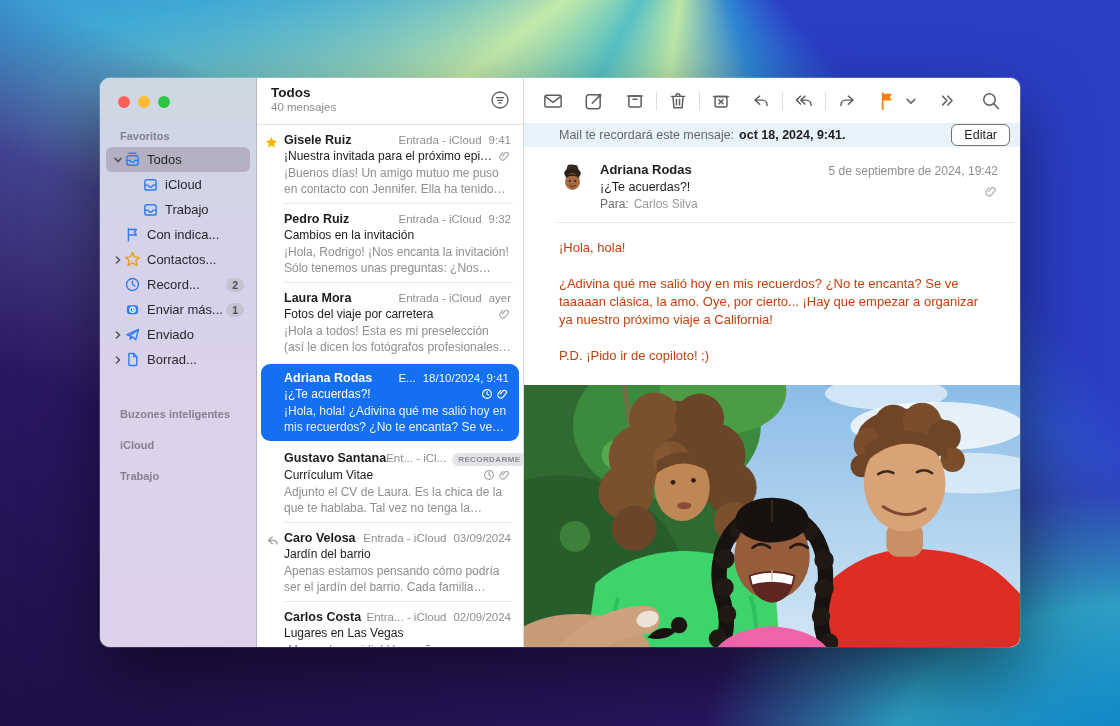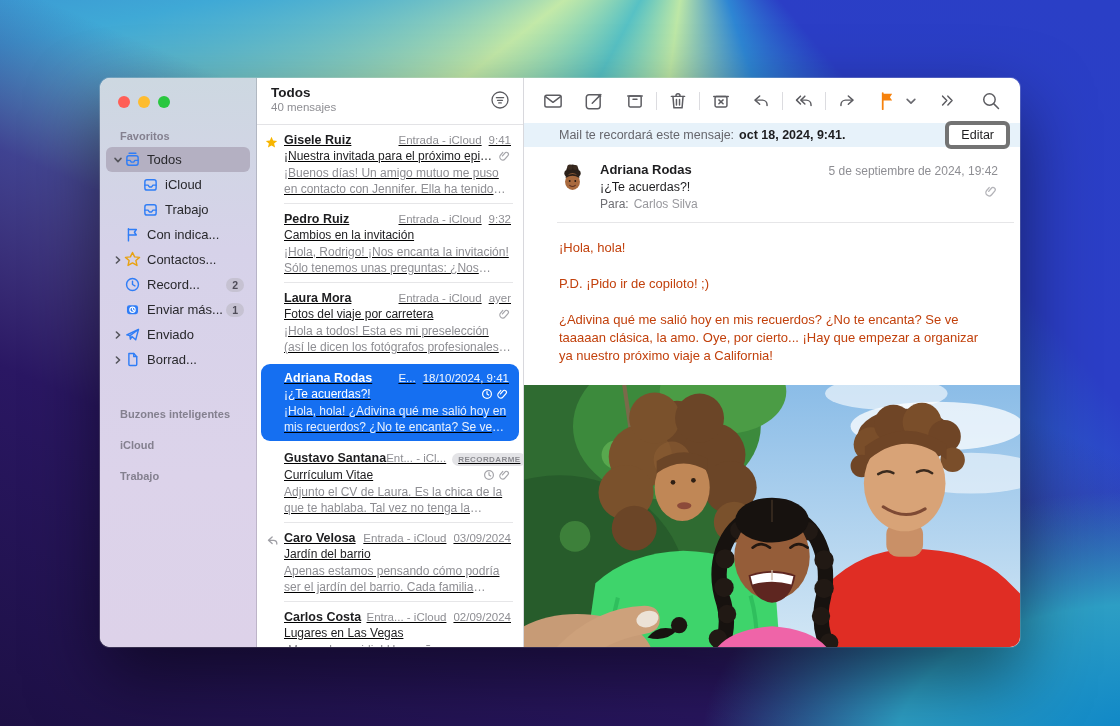--- a/index.html
+++ b/index.html
@@ -49,21 +49,21 @@
   
   .lst{width:267px;flex:0 0 auto;background:#fff;border-right:1px solid #d8d8dd;
     display:flex;flex-direction:column;box-sizing:border-box;}
   .lst-head{height:47px;flex:0 0 auto;position:relative;border-bottom:1px solid #e3e3e6;
     padding:7px 0 0 14px;box-sizing:border-box;}
   .lst-title{font-size:13.5px;font-weight:bold;color:#1d1d1f;}
   .lst-count{font-size:11.5px;color:#8e8e93;margin-top:1px;}
   .lst-filter{position:absolute;right:12px;top:11px;width:22px;height:22px;border:none;background:none;padding:0;cursor:pointer;}
   .lst-filter svg{display:block;stroke:#5c5c61;fill:none;stroke-width:1.3;stroke-linecap:round;}
   .rows{flex:1;overflow:hidden;}
-  .row{position:relative;padding:8px 12px 7px 27px;box-sizing:border-box;text-decoration:underline;}
+  .row{position:relative;padding:8px 12px 7px 27px;box-sizing:border-box;}
   .row::after{content:"";position:absolute;left:27px;right:10px;bottom:0;height:1px;background:#e6e6e8;}
   .row.nobd::after{display:none;}
   .row.sel{background:#156ff1;border-radius:9px;margin:2px 4px;padding:7px 10px 6px 23px;}
   .row.sel::after{display:none;}
   .gut{position:absolute;left:8px;top:11px;width:13px;height:13px;}
   .gut svg{display:block;}
   .l1{display:flex;align-items:baseline;}
   .sender{font-size:12.5px;font-weight:bold;color:#1d1d1f;white-space:nowrap;}
   .l1 .sp{flex:1;}
   .mbx{font-size:11.5px;color:#8e8e93;white-space:nowrap;}
@@ -90,21 +90,21 @@
   .sep{width:1px;height:18px;background:#dcdce0;margin:0 10px;}
   .tsp{flex:1;}
   .tsp2{width:22px;}
   .flagwrap{display:flex;align-items:center;gap:6px;}
   .flagwrap .chev svg{stroke:#6a6a70;}
   .banner{height:24px;flex:0 0 auto;background:#e7f2fa;display:flex;align-items:center;
     padding:0 10px 0 35px;box-sizing:border-box;font-size:12.5px;}
   .b-t{color:#66666c;}
   .b-d{color:#1d1d1f;font-weight:bold;margin-left:5px;}
   .b-sp{flex:1;}
-  .b-btn{background:#fff;border:4px solid #737373;border-radius:6px;font-size:12.5px;color:#1d1d1f;
+  .b-btn{background:#fff;border:1px solid #737373;border-radius:6px;font-size:12.5px;color:#1d1d1f;
     padding:3px 12px;cursor:pointer;font-family:inherit;}
   .mh{display:flex;padding:15px 22px 11px 33px;}
   .avatar{width:31px;height:31px;flex:0 0 auto;margin-right:12px;}
   .mh-c{flex:1;min-width:0;}
   .mh-from{font-size:13px;font-weight:bold;color:#1d1d1f;}
   .mh-sub{font-size:12.5px;color:#1d1d1f;margin-top:3px;}
   .mh-to{font-size:12px;margin-top:3px;}
   .to-l{color:#6e6e73;}
   .to-v{color:#98989d;margin-left:5px;}
   .mh-r{flex:0 0 auto;text-align:right;}
@@ -517,22 +517,22 @@
                 <g transform="rotate(40 6 6)">
                   <path d="M4 7.6 V3.8 a2 2 0 0 1 4 0 v4.4 a3 3 0 0 1 -6 0 V4.6"></path>
                 </g>
               </svg></span>
         </div>
       </div>
       <div class="mh-div"></div>
 
       <div class="mbody">
         <p>¡Hola, hola!</p>
+        <p>¿Adivina qué me salió hoy en mis recuerdos? ¿No te encanta? Se ve taaaaan clásica, la amo. Oye, por cierto... ¡Hay que empezar a organizar ya nuestro próximo viaje a California!</p>
         <p>P.D. ¡Pido ir de copiloto! ;)</p>
-        <p>¿Adivina qué me salió hoy en mis recuerdos? ¿No te encanta? Se ve taaaaan clásica, la amo. Oye, por cierto... ¡Hay que empezar a organizar ya nuestro próximo viaje a California!</p>
       </div>
 
       <div class="photo">
         <svg viewBox="0 0 486 300" preserveAspectRatio="xMidYMid slice">
           <defs>
             <linearGradient id="skyg" x1="0" y1="0" x2="0" y2="1">
               <stop offset="0" stop-color="#85b9e6"></stop>
                 <stop offset="1" stop-color="#d8eaf6"></stop>
             </linearGradient>
           </defs>

